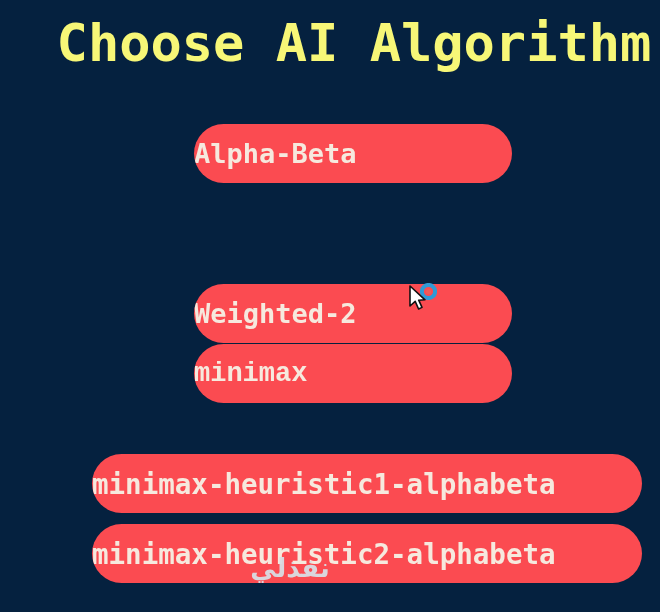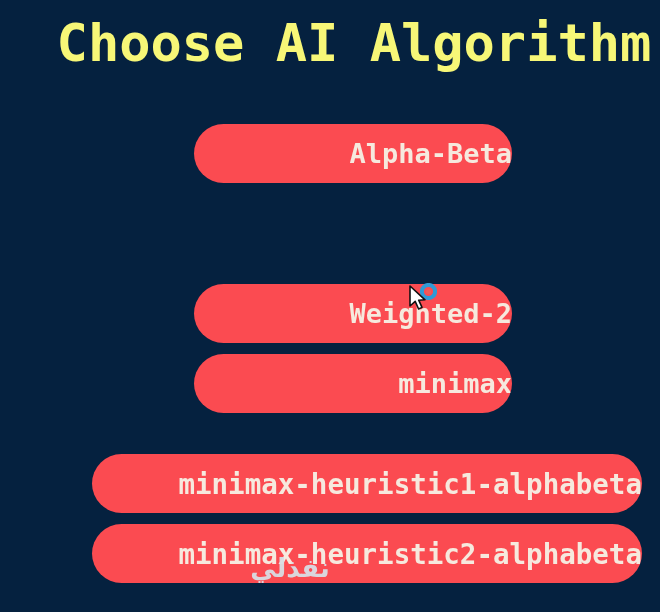--- a/index.html
+++ b/index.html
@@ -45,21 +45,21 @@
   .btn {
     position: absolute;
     background: #fb4b51;
     color: #f6e9de;
     border: none;
     border-radius: 36px;
     font-family: "DejaVu Sans Mono", monospace;
     font-weight: bold;
     display: flex;
     align-items: center;
-    justify-content: flex-end;
+    justify-content: flex-start;
     box-sizing: border-box;
     padding: 0;
     cursor: pointer;
     white-space: nowrap;
     overflow: hidden;
   }
 
   .btn-narrow {
     left: 170px;
     width: 318px;
@@ -70,21 +70,21 @@
   .btn-wide {
     left: 68px;
     width: 550px;
     height: 59px;
     font-size: 27px;
   }
 
   #btn-alpha-beta      { top: 124px; }
   #btn-score-position1 { top: 204px; font-size: 29px; letter-spacing: 0.5px; }
   #btn-weighted2       { top: 284px; }
-  #btn-minimax         { top: 354px; }
+  #btn-minimax         { top: 344px; font-family: Liberation Mono, monospace; }
   #btn-mm-h1-ab        { top: 454px; font-size: 27.5px; }
   #btn-mm-h2-ab        { top: 524px; font-size: 27.5px; }
 
   
   #cursor-layer {
     position: absolute;
     left: 0; top: 0;
     width: 660px; height: 612px;
     pointer-events: none;
   }

